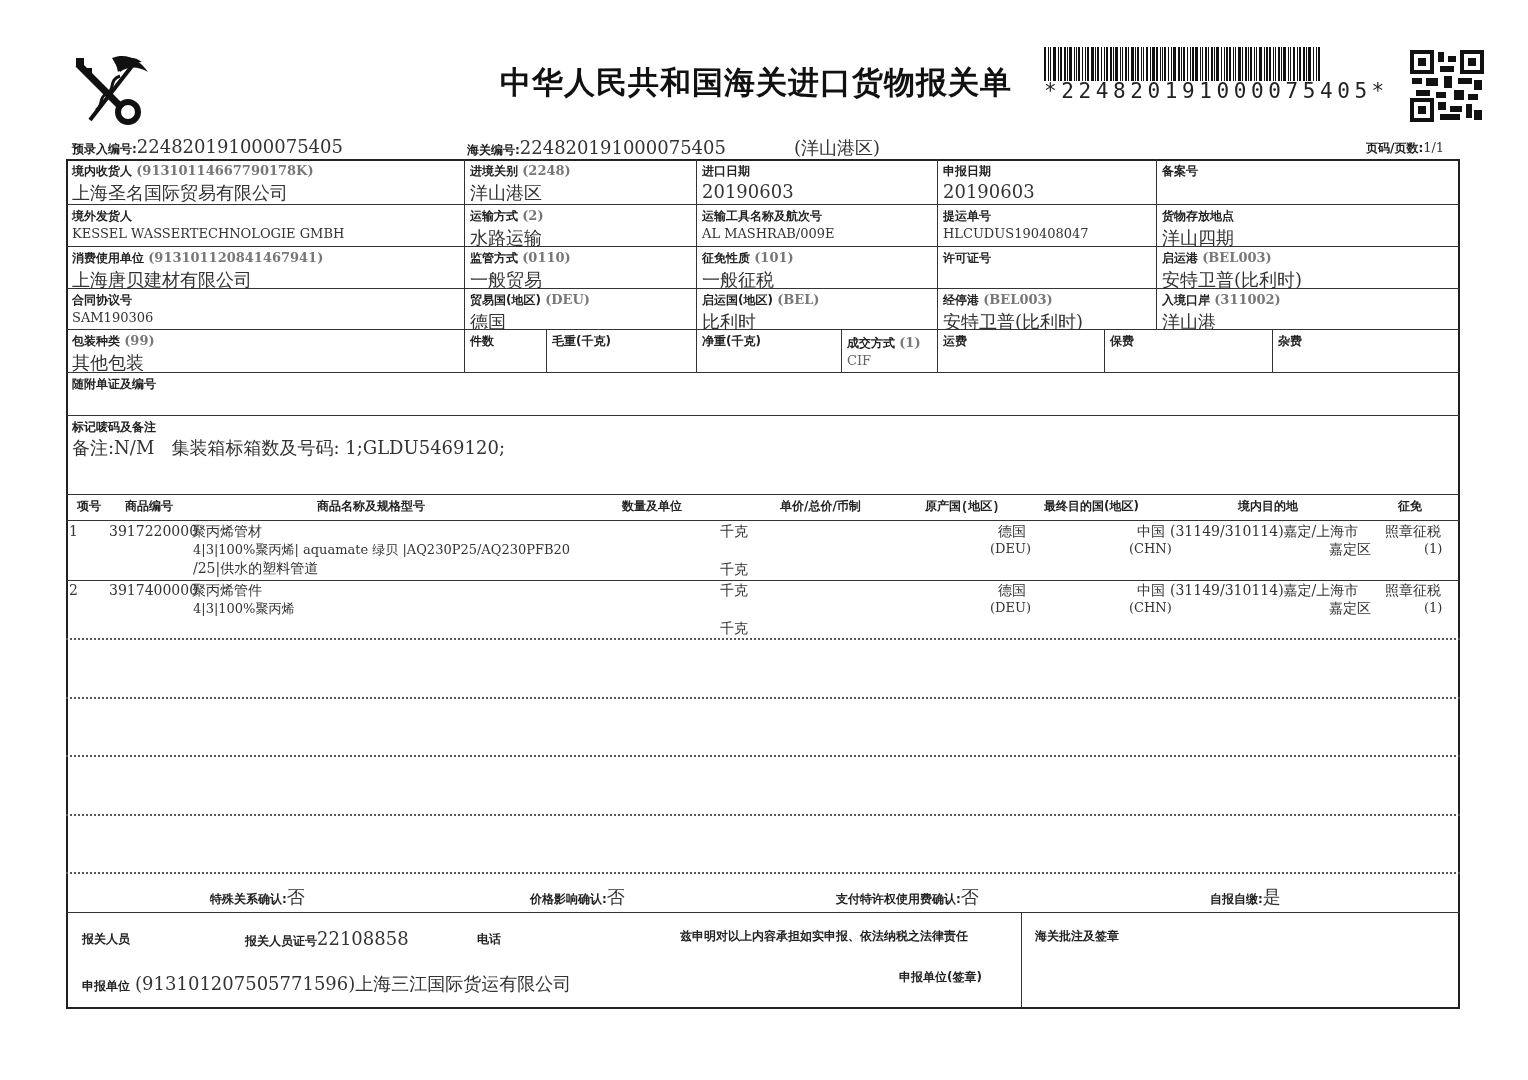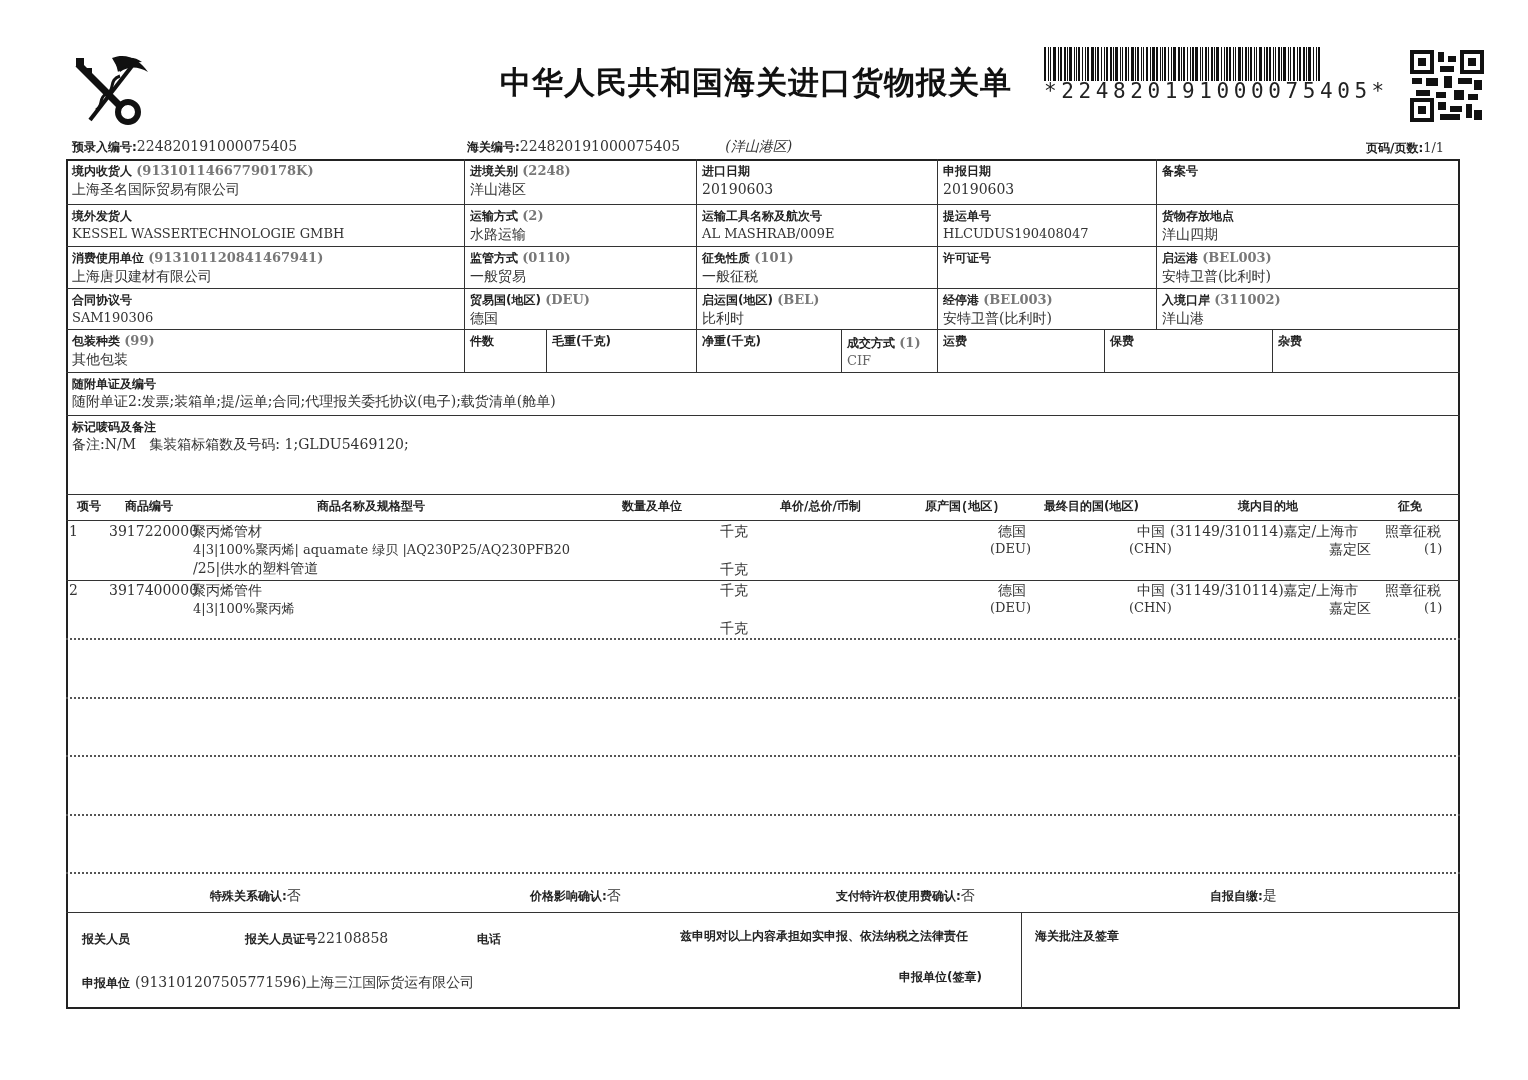--- a/index.html
+++ b/index.html
@@ -1,20 +1,20 @@
 <!DOCTYPE html>
 <html><head>
 <meta charset="utf-8">
 <style>
   html, body { margin:0; padding:0; background:#ffffff; }
   body { width:1528px; height:1080px; position:relative; overflow:hidden; font-family:"DejaVu Serif", serif; color:#222; }
   .abs { position:absolute; }
   .b { font-family:"DejaVu Sans", sans-serif; font-weight:bold; font-size:12px; color:#222; }
   .lbl { font-family:"DejaVu Sans", sans-serif; font-weight:bold; font-size:12px; color:#222; }
-  .val { font-family:"DejaVu Serif", serif; font-size:14px; color:#333; white-space:nowrap; }
+  .val { font-family:"DejaVu Serif", serif; font-size:18px; color:#333; white-space:nowrap; }
   .code { font-family:"DejaVu Serif", serif; font-size:13px; color:#777; }
   .frame { position:absolute; left:66px; top:159px; width:1394px; height:850px; border:2px solid #222; box-sizing:border-box; }
   .hl { position:absolute; height:0; border-top:1.5px solid #333; }
   .dl { position:absolute; height:0; border-top:2px dotted #555; }
   .vl { position:absolute; width:0; border-left:1.5px solid #333; }
   .cell { position:absolute; overflow:hidden; }
   .cell .lbl { position:absolute; left:6px; top:4px; white-space:nowrap; }
   .cell .val { position:absolute; left:6px; top:22px; }
   .title { font-family:"DejaVu Sans", sans-serif; font-weight:bold; font-size:31px; color:#111; letter-spacing:1px; }
   .barcode { display:flex; align-items:stretch; height:34px; }
@@ -163,21 +163,21 @@
       <rect x="64" y="60" width="8" height="10" fill="#111"></rect>
     <rect x="30" y="64" width="20" height="6" fill="#111"></rect>
   </svg>
 </div>
 
 <div class="abs" style="left:72px;top:136px;white-space:nowrap;">
   <span class="b">预录入编号:</span><span class="val">224820191000075405</span>
 </div>
 <div class="abs" style="left:467px;top:136px;white-space:nowrap;">
   <span class="b">海关编号:</span><span class="val">224820191000075405</span>
-  <span class="val" style="margin-left:40px;font-style:italic;">(洋山港区)</span>
+  <span class="val" style="margin-left:63px;">(洋山港区)</span>
 </div>
 <div class="abs" style="left:1366px;top:137px;white-space:nowrap;">
   <span class="b">页码/页数:</span><span class="val" style="font-size:13px;">1/1</span>
 </div>
 
 <div class="frame"></div>
 
 <div class="hl" style="left:66px;top:204px;width:1394px;"></div>
 <div class="hl" style="left:66px;top:246px;width:1394px;"></div>
 <div class="hl" style="left:66px;top:288px;width:1394px;"></div>
@@ -315,21 +315,20 @@
 </div>
 <div class="cell" style="left:1104px;top:329px;width:168px;height:43px;">
   <div class="lbl">保费</div>
 </div>
 <div class="cell" style="left:1272px;top:329px;width:188px;height:43px;">
   <div class="lbl">杂费</div>
 </div>
 
 <div class="cell" style="left:66px;top:372px;width:1252px;height:43px;">
   <div class="lbl">随附单证及编号</div>
-  <div class="val" style="top:21px;">随附单证2:发票;装箱单;提/运单;合同;代理报关委托协议(电子);载货清单(舱单)</div>
 </div>
 
 <div class="cell" style="left:66px;top:415px;width:1394px;height:79px;">
   <div class="lbl">标记唛码及备注</div>
   <div class="val" style="top:21px;white-space:pre;">备注:N/M   集装箱标箱数及号码: 1;GLDU5469120;</div>
 </div>
 
 <div>
   <span class="gh" style="left:77px;">项号</span>
   <span class="gh" style="left:125px;">商品编号</span>

